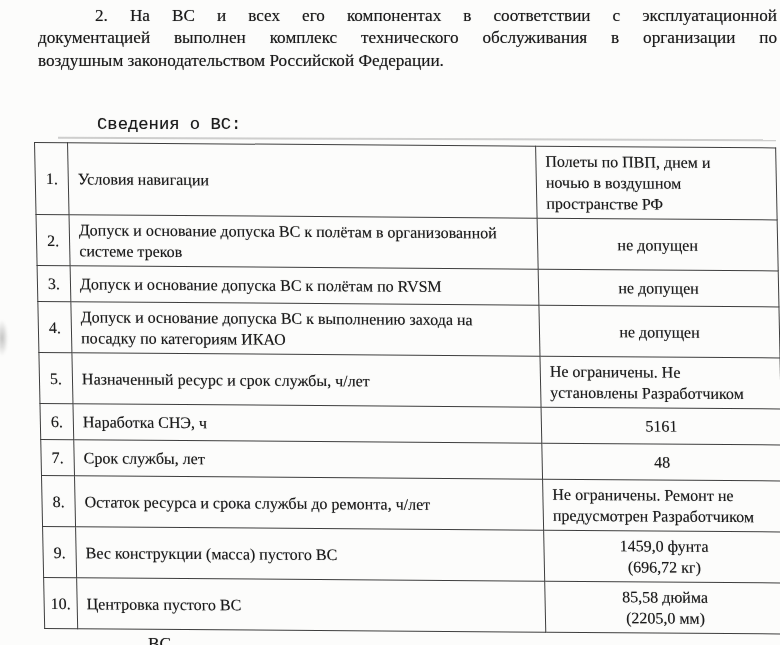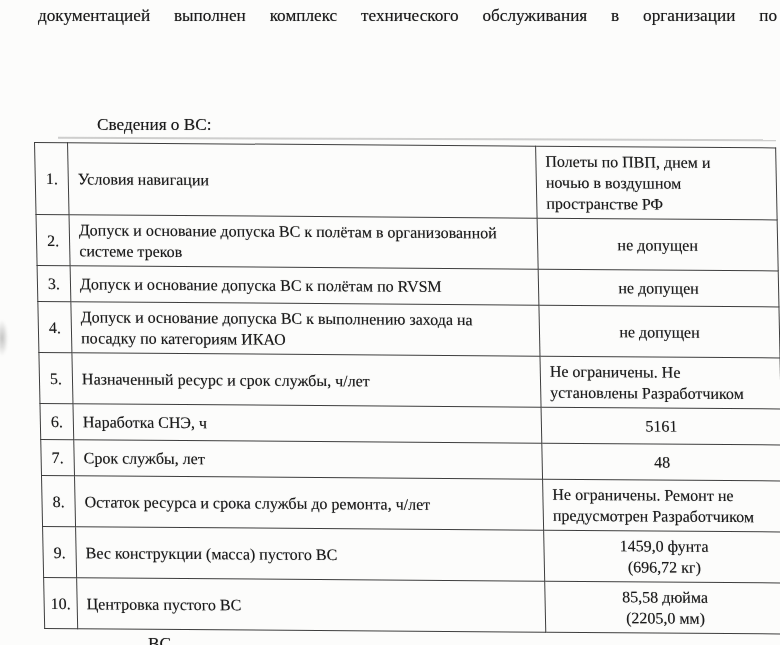--- a/index.html
+++ b/index.html
@@ -25,20 +25,21 @@
     text-align: justify;
     text-align-last: justify;
   }
   .pline.indent { text-indent: 57px; }
   .pline.last { text-align-last: left; }
 
   
   .caption {
     position: absolute; left: 97px; top: 115px;
     font-size: 17.2px;
+    font-family: Liberation Mono, monospace;
   }
 
   
   .ghost-line {
     position: absolute; left: 58px; top: 138px; width: 718px; height: 2px;
     background: rgba(110,110,110,0.32);
     transform: skewY(0.2deg);
   }
 
   
@@ -75,21 +76,23 @@
     background: radial-gradient(closest-side, rgba(120,120,120,0.45), rgba(120,120,120,0));
     filter: blur(1px);
   }
 </style>
 </head>
 <body>
 
 <div class="doc">
 
   <div class="para">
+    <div class="pline indent">2. На ВС и всех его компонентах в соответствии с эксплуатационной</div>
     <div class="pline">документацией выполнен комплекс технического обслуживания в организации по</div>
+    <div class="pline last">воздушным законодательством Российской Федерации.</div>
   </div>
 
   <div class="caption">Сведения о ВС:</div>
 
   <div class="ghost-line"></div>
 
   <table class="vs-table">
     <colgroup>
       <col style="width:33px">
       <col style="width:468px">

